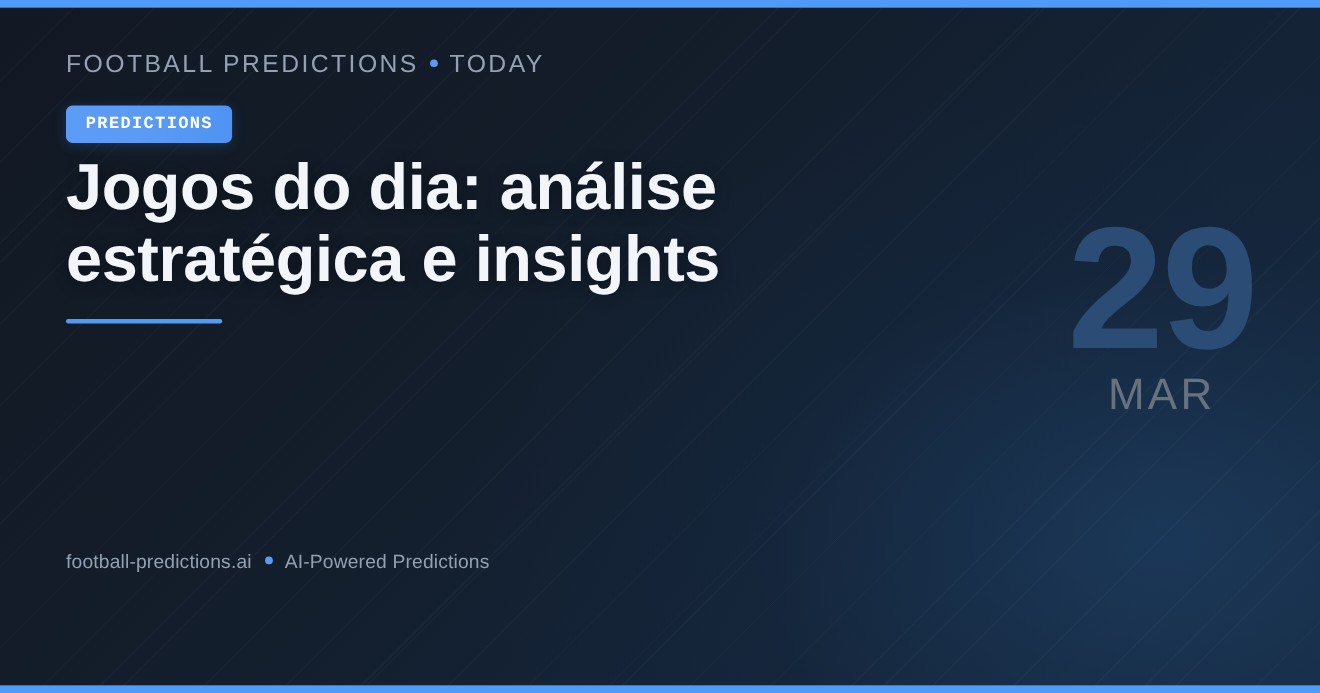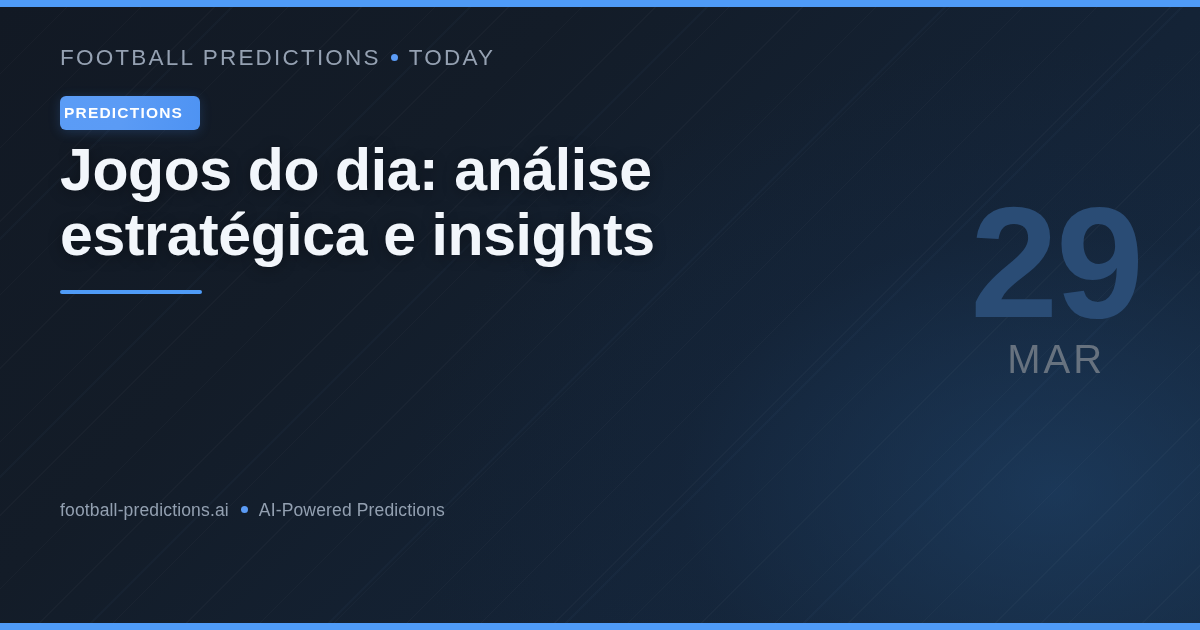--- a/index.html
+++ b/index.html
@@ -87,29 +87,30 @@
     background:#5b9bf5;
     margin:0 11px 4px 10px;
     vertical-align:middle;
   }
 
   .badge {
     position:absolute;
     top:96px;
     left:0;
     display:inline-block;
-    padding:9px 17px 9px 4px;
+    padding:9px 17px 9px 18px;
     border-radius:6px;
     background:linear-gradient(100deg,#5b9cf6 0%,#5b9bf5 45%,#4e93f3 100%);
     color:#ffffff;
     font-size:15.5px;
     font-weight:bold;
     letter-spacing:1.2px;
     line-height:1;
     box-shadow:0 2px 12px rgba(70,140,240,0.22);
+    font-family:Liberation Mono, monospace;
   }
 
   .headline {
     position:absolute;
     top:138px;
     left:0;
     width:900px;
     font-size:59px;
     line-height:1.1;
     font-weight:bold;

